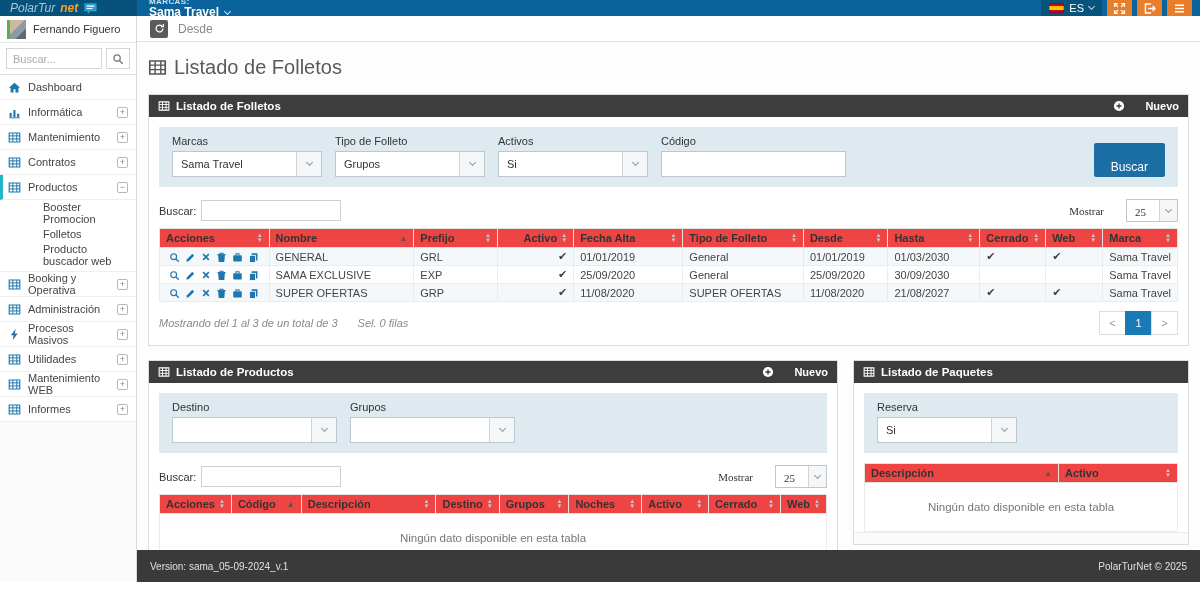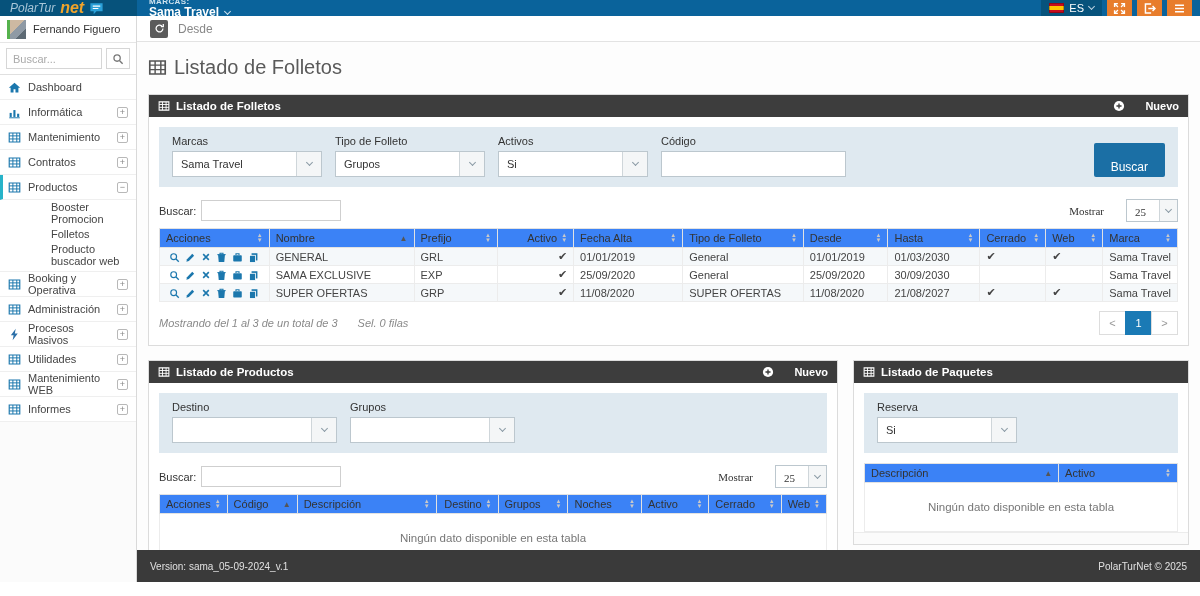--- a/index.html
+++ b/index.html
@@ -3,21 +3,21 @@
 <meta charset="utf-8">
 <style>
   * { margin:0; padding:0; box-sizing:border-box; }
   html,body { width:1200px; height:596px; overflow:hidden; }
   body { font-family:"Liberation Sans","DejaVu Sans",sans-serif; font-size:11px; background:#fff; color:#444; }
 
   
   .topbar { height:16px; background:#0a639b; display:flex; align-items:stretch; }
   .logo-box { width:137px; background:#06527b; display:flex; align-items:center; padding:0 10px; gap:5px; }
   .logo-t1 { color:#a9c6d8; font-style:italic; font-size:12px; }
-  .logo-t2 { color:#f2a42b; font-style:italic; font-weight:bold; font-size:16px; }
+  .logo-t2 { color:#f2a42b; font-style:italic; font-weight:bold; font-size:12px; }
   .brand-box { padding:3px 12px; color:#fff; line-height:1.15; display:flex; flex-direction:column; justify-content:center; cursor:pointer; }
   .marcas-label { font-size:8px; font-weight:bold; letter-spacing:.4px; color:#cfe3ef; }
   .brand-sel { font-size:12px; font-weight:bold; display:flex; align-items:center; gap:6px; }
   .top-right { margin-left:auto; display:flex; align-items:center; gap:5px; padding-right:8px; }
   .lang { background:#07537c; height:22px; padding:0 8px; color:#fff; display:flex; align-items:center; gap:5px; cursor:pointer; }
   .flag-es { width:15px; height:10px; background:linear-gradient(#c60b1e 25%, #ffc400 25%, #ffc400 75%, #c60b1e 75%); border:1px solid rgba(0,0,0,.25); }
   .tbtn { width:25px; height:22px; background:#e87d2c; border:none; border-radius:3px; color:#fff; display:flex; align-items:center; justify-content:center; cursor:pointer; }
   .chev { width:5px; height:5px; border-right:1.5px solid currentColor; border-bottom:1.5px solid currentColor; transform:rotate(45deg); display:inline-block; margin-top:-3px; }
   .chev.gray { border-color:#8a9aa5; }
 
@@ -28,21 +28,21 @@
   .avatar { width:19px; height:19px; flex:none; border-left:3px solid #55b24d; background:linear-gradient(135deg,#cdb9a2 0 40%,#8f9aa5 40% 70%,#5d6a74 70%); }
   .user-name { color:#333; font-size:11px; }
   .search-row { background:#fff; border-bottom:1px solid #e0e0e0; display:flex; align-items:center; padding:5px 6px; gap:4px; }
   .side-search { flex:1; min-width:0; height:21px; border:1px solid #d6d6d6; padding:0 6px; font-size:11px; color:#555; font-family:inherit; }
   .side-search::placeholder { color:#aaa; }
   .sbtn { width:24px; height:21px; background:#fff; border:1px solid #d6d6d6; color:#777; display:flex; align-items:center; justify-content:center; cursor:pointer; }
   .sitem { height:25px; background:#fff; border-bottom:1px solid #efefef; display:flex; align-items:center; gap:7px; padding:0 8px; color:#444; cursor:pointer; }
   .sitem .mic { color:#1b77ad; flex:none; }
   .sitem.active { border-left:3px solid #27b3c9; padding-left:5px; }
   .exp { margin-left:auto; width:11px; height:11px; border:1px solid #b8b8b8; border-radius:2px; color:#888; font-size:9px; line-height:9px; text-align:center; flex:none; cursor:pointer; }
-  .subgroup { background:#fff; border-bottom:1px solid #efefef; padding:2px 16px 6px; }
+  .subgroup { background:#fff; border-bottom:1px solid #efefef; padding:2px 8px 6px; }
   .subitem { height:21px; display:flex; align-items:center; padding-left:35px; color:#444; cursor:pointer; }
 
   
   .main { flex:1; display:flex; flex-direction:column; min-width:0; background:#fdfdfd; }
   .crumb { height:26px; background:#fff; border-bottom:1px solid #e3e3e3; display:flex; align-items:center; gap:10px; padding:0 13px; flex:none; }
   .crumb-btn { width:18px; height:18px; background:#5b5b5b; border:none; border-radius:2px; color:#fff; display:flex; align-items:center; justify-content:center; cursor:pointer; }
   .crumb-label { color:#888; font-size:12px; }
   .content { flex:1; padding:12px 11px 0; overflow:hidden; }
   .page-title { font-size:20px; font-weight:400; color:#5a5a5a; display:flex; align-items:center; gap:7px; margin:2px 0 15px; }
   .page-title .tic { color:#555; }
@@ -60,21 +60,21 @@
   .fld { height:26px; border:1px solid #bcc7ce; background:#fff; padding:0 8px; font-size:11px; font-family:inherit; color:#333; }
   .btn-primary { background:#1b6fa5; color:#fff; border:none; border-radius:2px; height:27px; padding:17px 17px; font-size:12px; font-family:inherit; cursor:pointer; margin-left:auto; }
   .tablebar { display:flex; align-items:center; gap:5px; padding:2px 10px 6px; font-size:11px; color:#333; }
   .tb-input { height:21px; width:140px; border:1px solid #cfcfcf; padding:0 6px; font-family:inherit; }
   .tb-right { margin-left:auto; display:flex; align-items:center; gap:22px; color:#333;font-family:Liberation Serif, serif; }
   .mini-sel { width:52px; height:23px; }
 
   
   .dtwrap { padding:0 10px; }
   table.dt { width:100%; border-collapse:collapse; font-size:11px; }
-  .dt th { background:#3b82f6; border:1px solid #e2e2e2; font-weight:normal; color:#333; padding:3px 6px; text-align:left; cursor:pointer; }
+  .dt th { background:#ef4444; border:1px solid #e2e2e2; font-weight:bold; color:#333; padding:3px 6px; text-align:left; cursor:pointer; }
   .dt th .thw { display:flex; align-items:center; gap:4px; }
   .dt th .thw .lbl { flex:1; white-space:nowrap; overflow:hidden; }
   .sortmark { display:flex; flex-direction:column; font-size:6px; line-height:5px; color:#c9c9c9; flex:none; }
   .sortmark::before { content:"▲"; } .sortmark::after { content:"▼"; }
   .sortedmark { font-size:8px; color:#555; flex:none; }
   .sortedmark::before { content:"▲"; }
   .dt td { border:1px solid #ececec; padding:2px 6px; height:17px; color:#444; white-space:nowrap; overflow:hidden; }
   .dt tbody tr:nth-child(odd) td { background:#f5f8fa; }
   .dt td.acts { text-align:center; }
   .dt td.acts .aic { color:#1b77ad; margin:0 1px; vertical-align:middle; cursor:pointer; }

